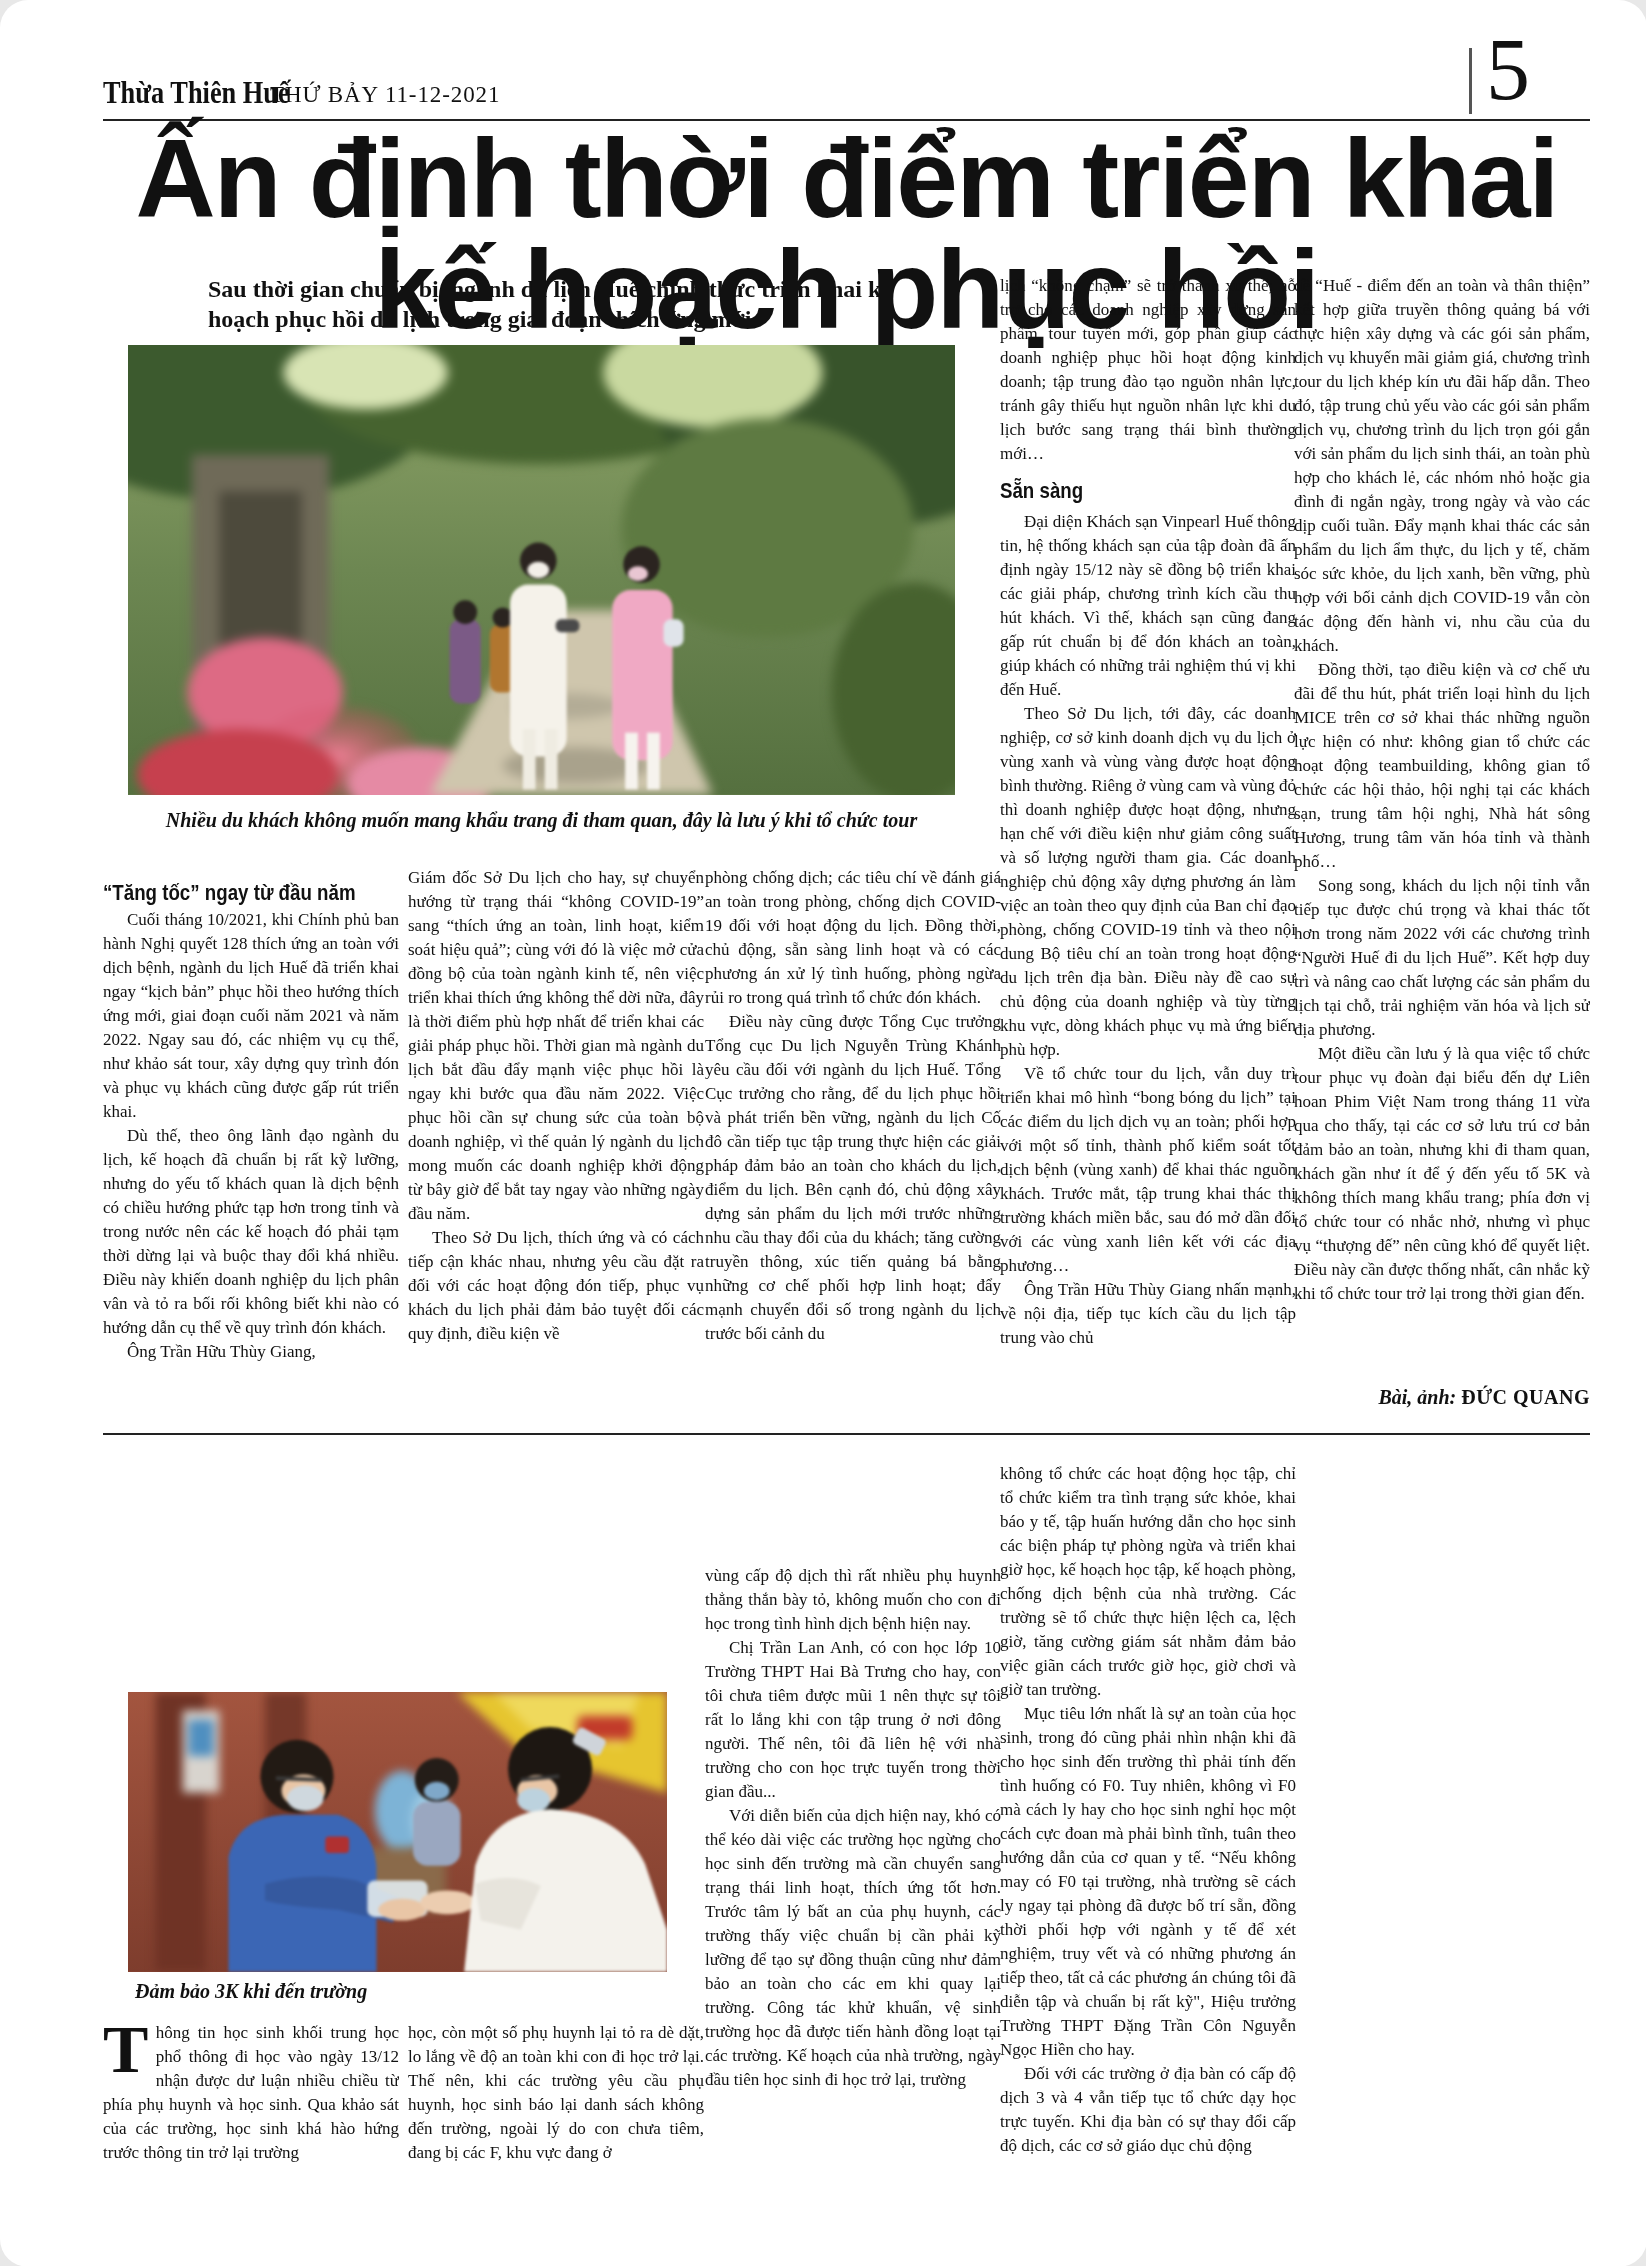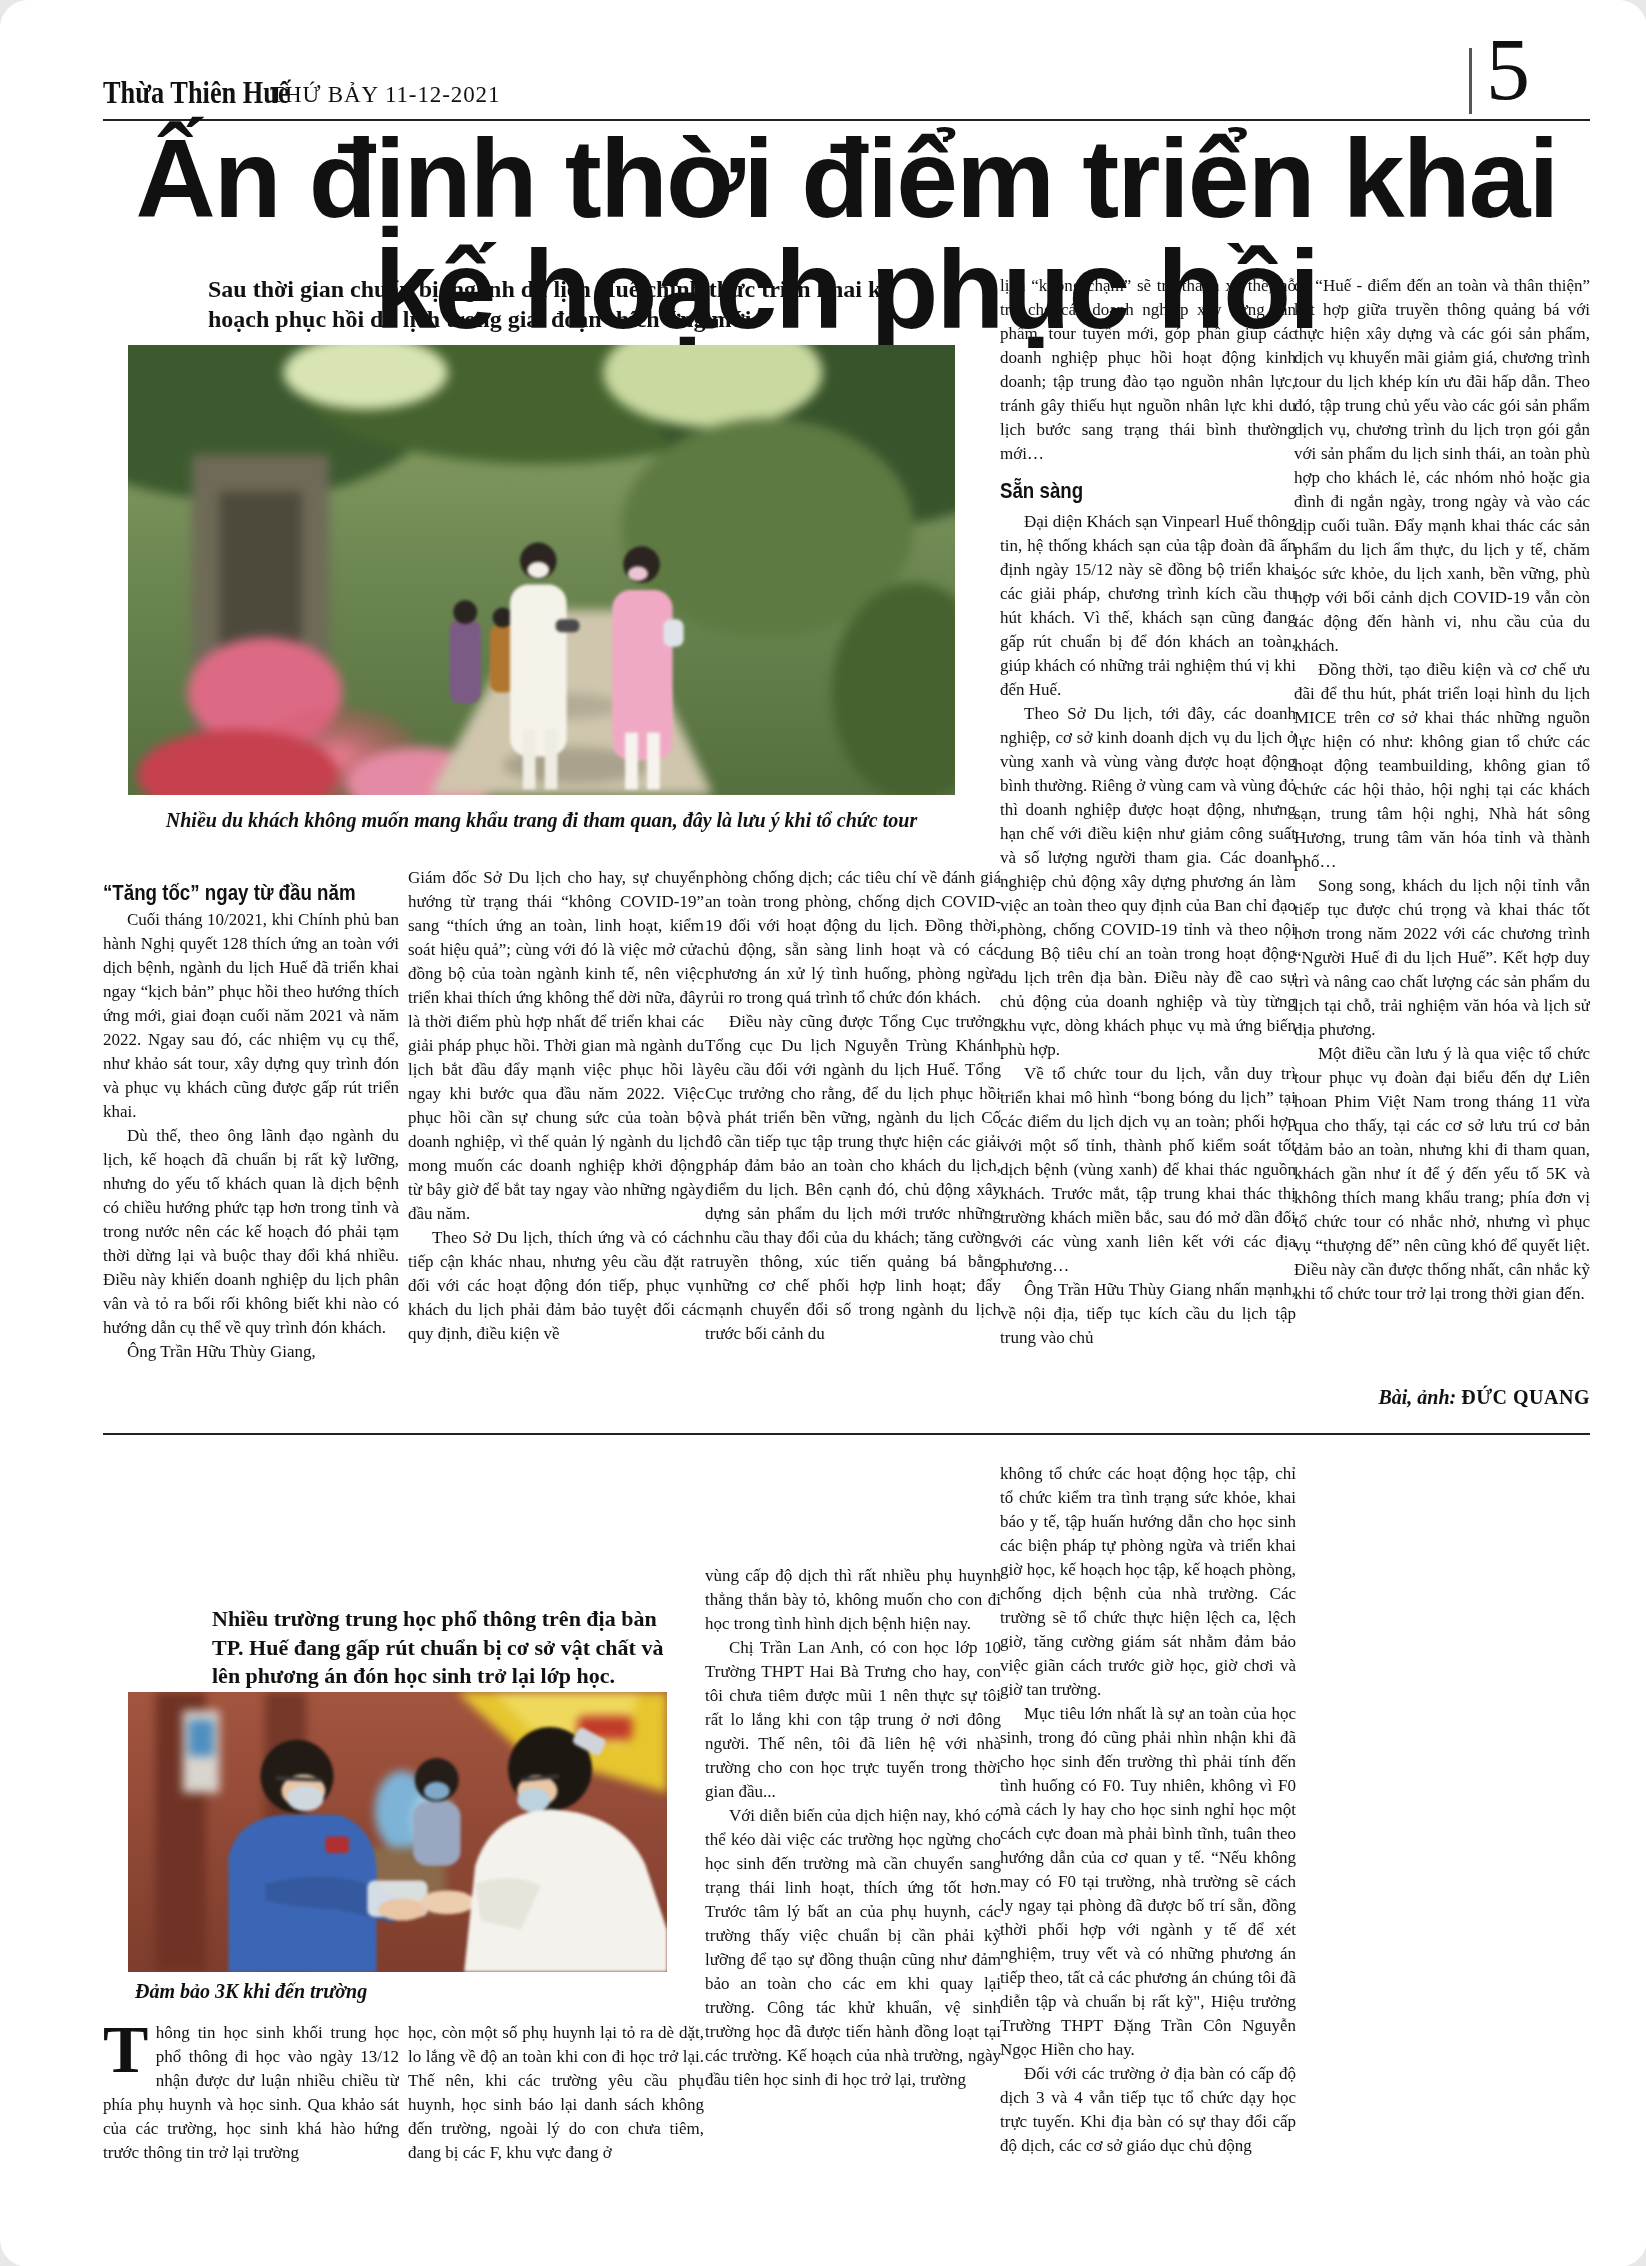--- a/index.html
+++ b/index.html
@@ -159,21 +159,20 @@
     <div class="byline" style="position:absolute;right:0;bottom:12.8px;width:296px;">
       <span class="lab">Bài, ảnh:</span>
       <span> </span>
       <span class="nam">ĐỨC QUANG</span>
     </div>
   </div>
 
   <div class="abs hrule" style="left:103px;top:1433px;width:1487px;height:1.8px;"></div>
 
 
-  <div class="abs lede2" style="left:212px;top:1605px;width:480px;">Nhiều trường trung học phổ thông trên địa bàn TP. Huế đang gấp rút chuẩn bị cơ sở vật chất và lên phương án đón học sinh trở lại lớp học.</div>
 
   <div class="abs photo" style="left:128px;top:1692px;width:539px;height:280px;background:#9a4a38;">
     <svg width="539" height="280" viewBox="0 0 590 306">
       <defs>
         <linearGradient id="p2bg" x1="0" y1="0" x2="0" y2="1">
           <stop offset="0" stop-color="#a3553f"></stop>
             <stop offset="1" stop-color="#7e3d2d"></stop>
         </linearGradient>
       </defs>
       <rect width="590" height="306" fill="url(#p2bg)"></rect>

